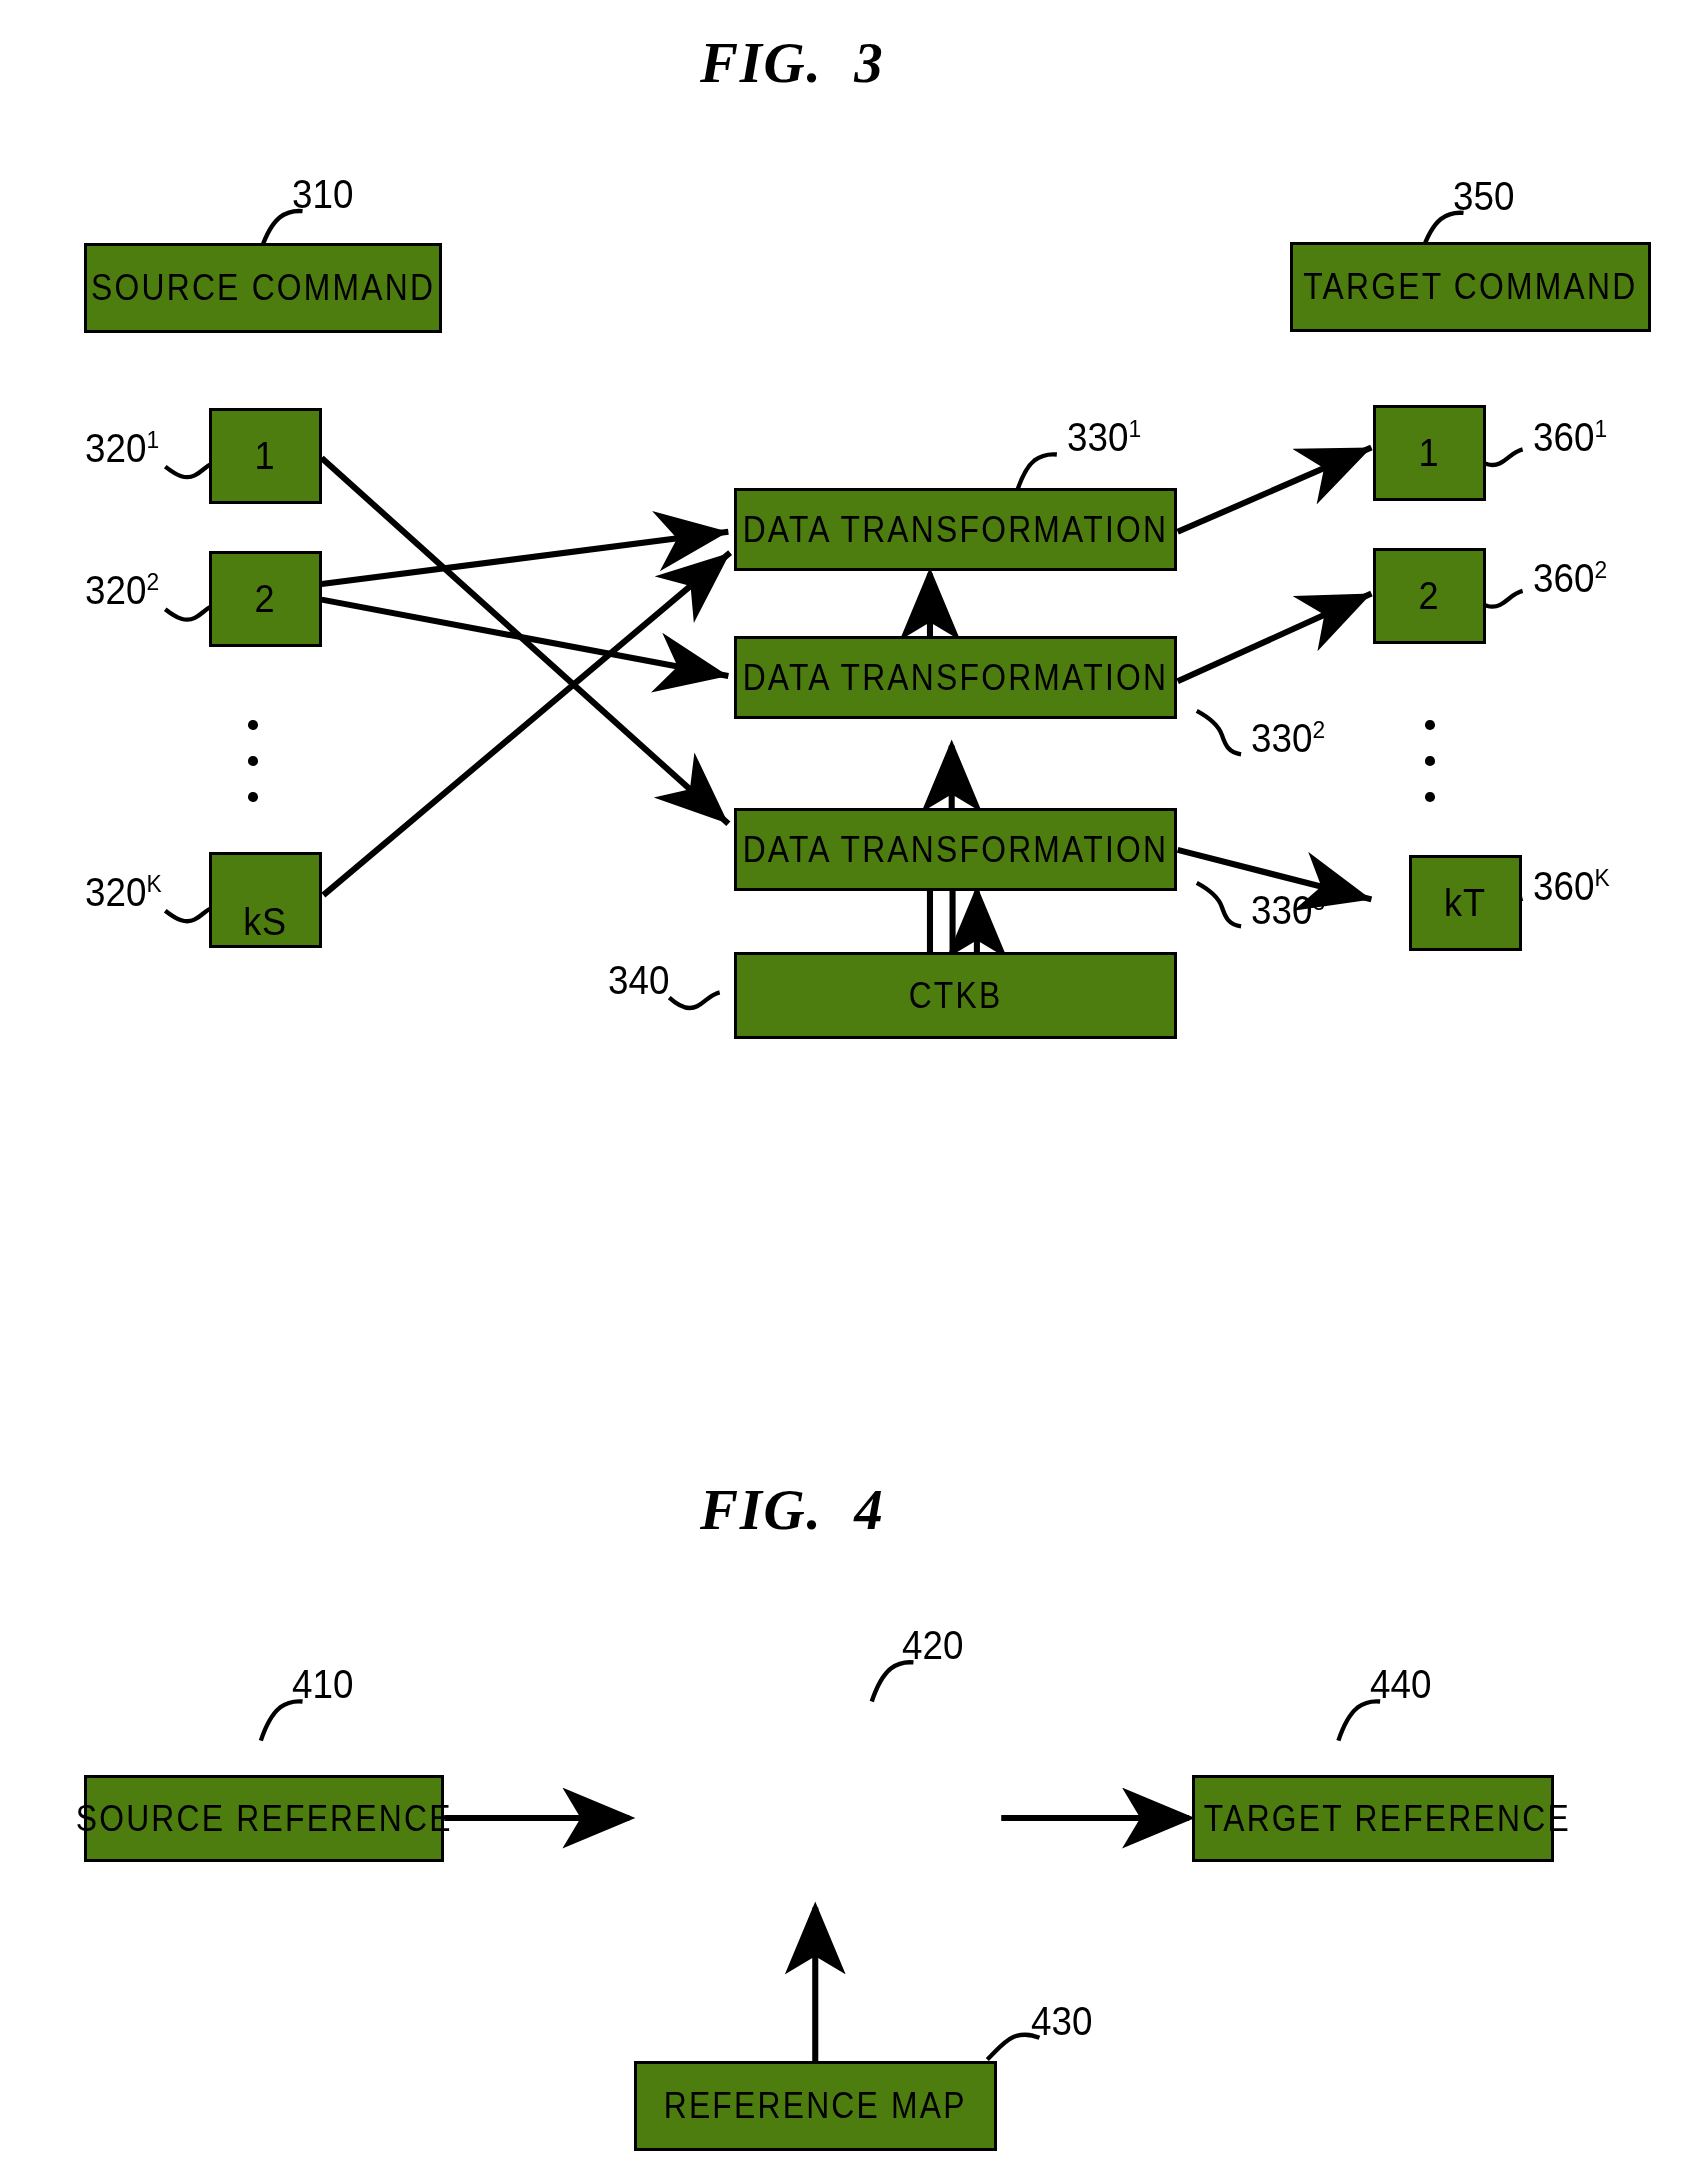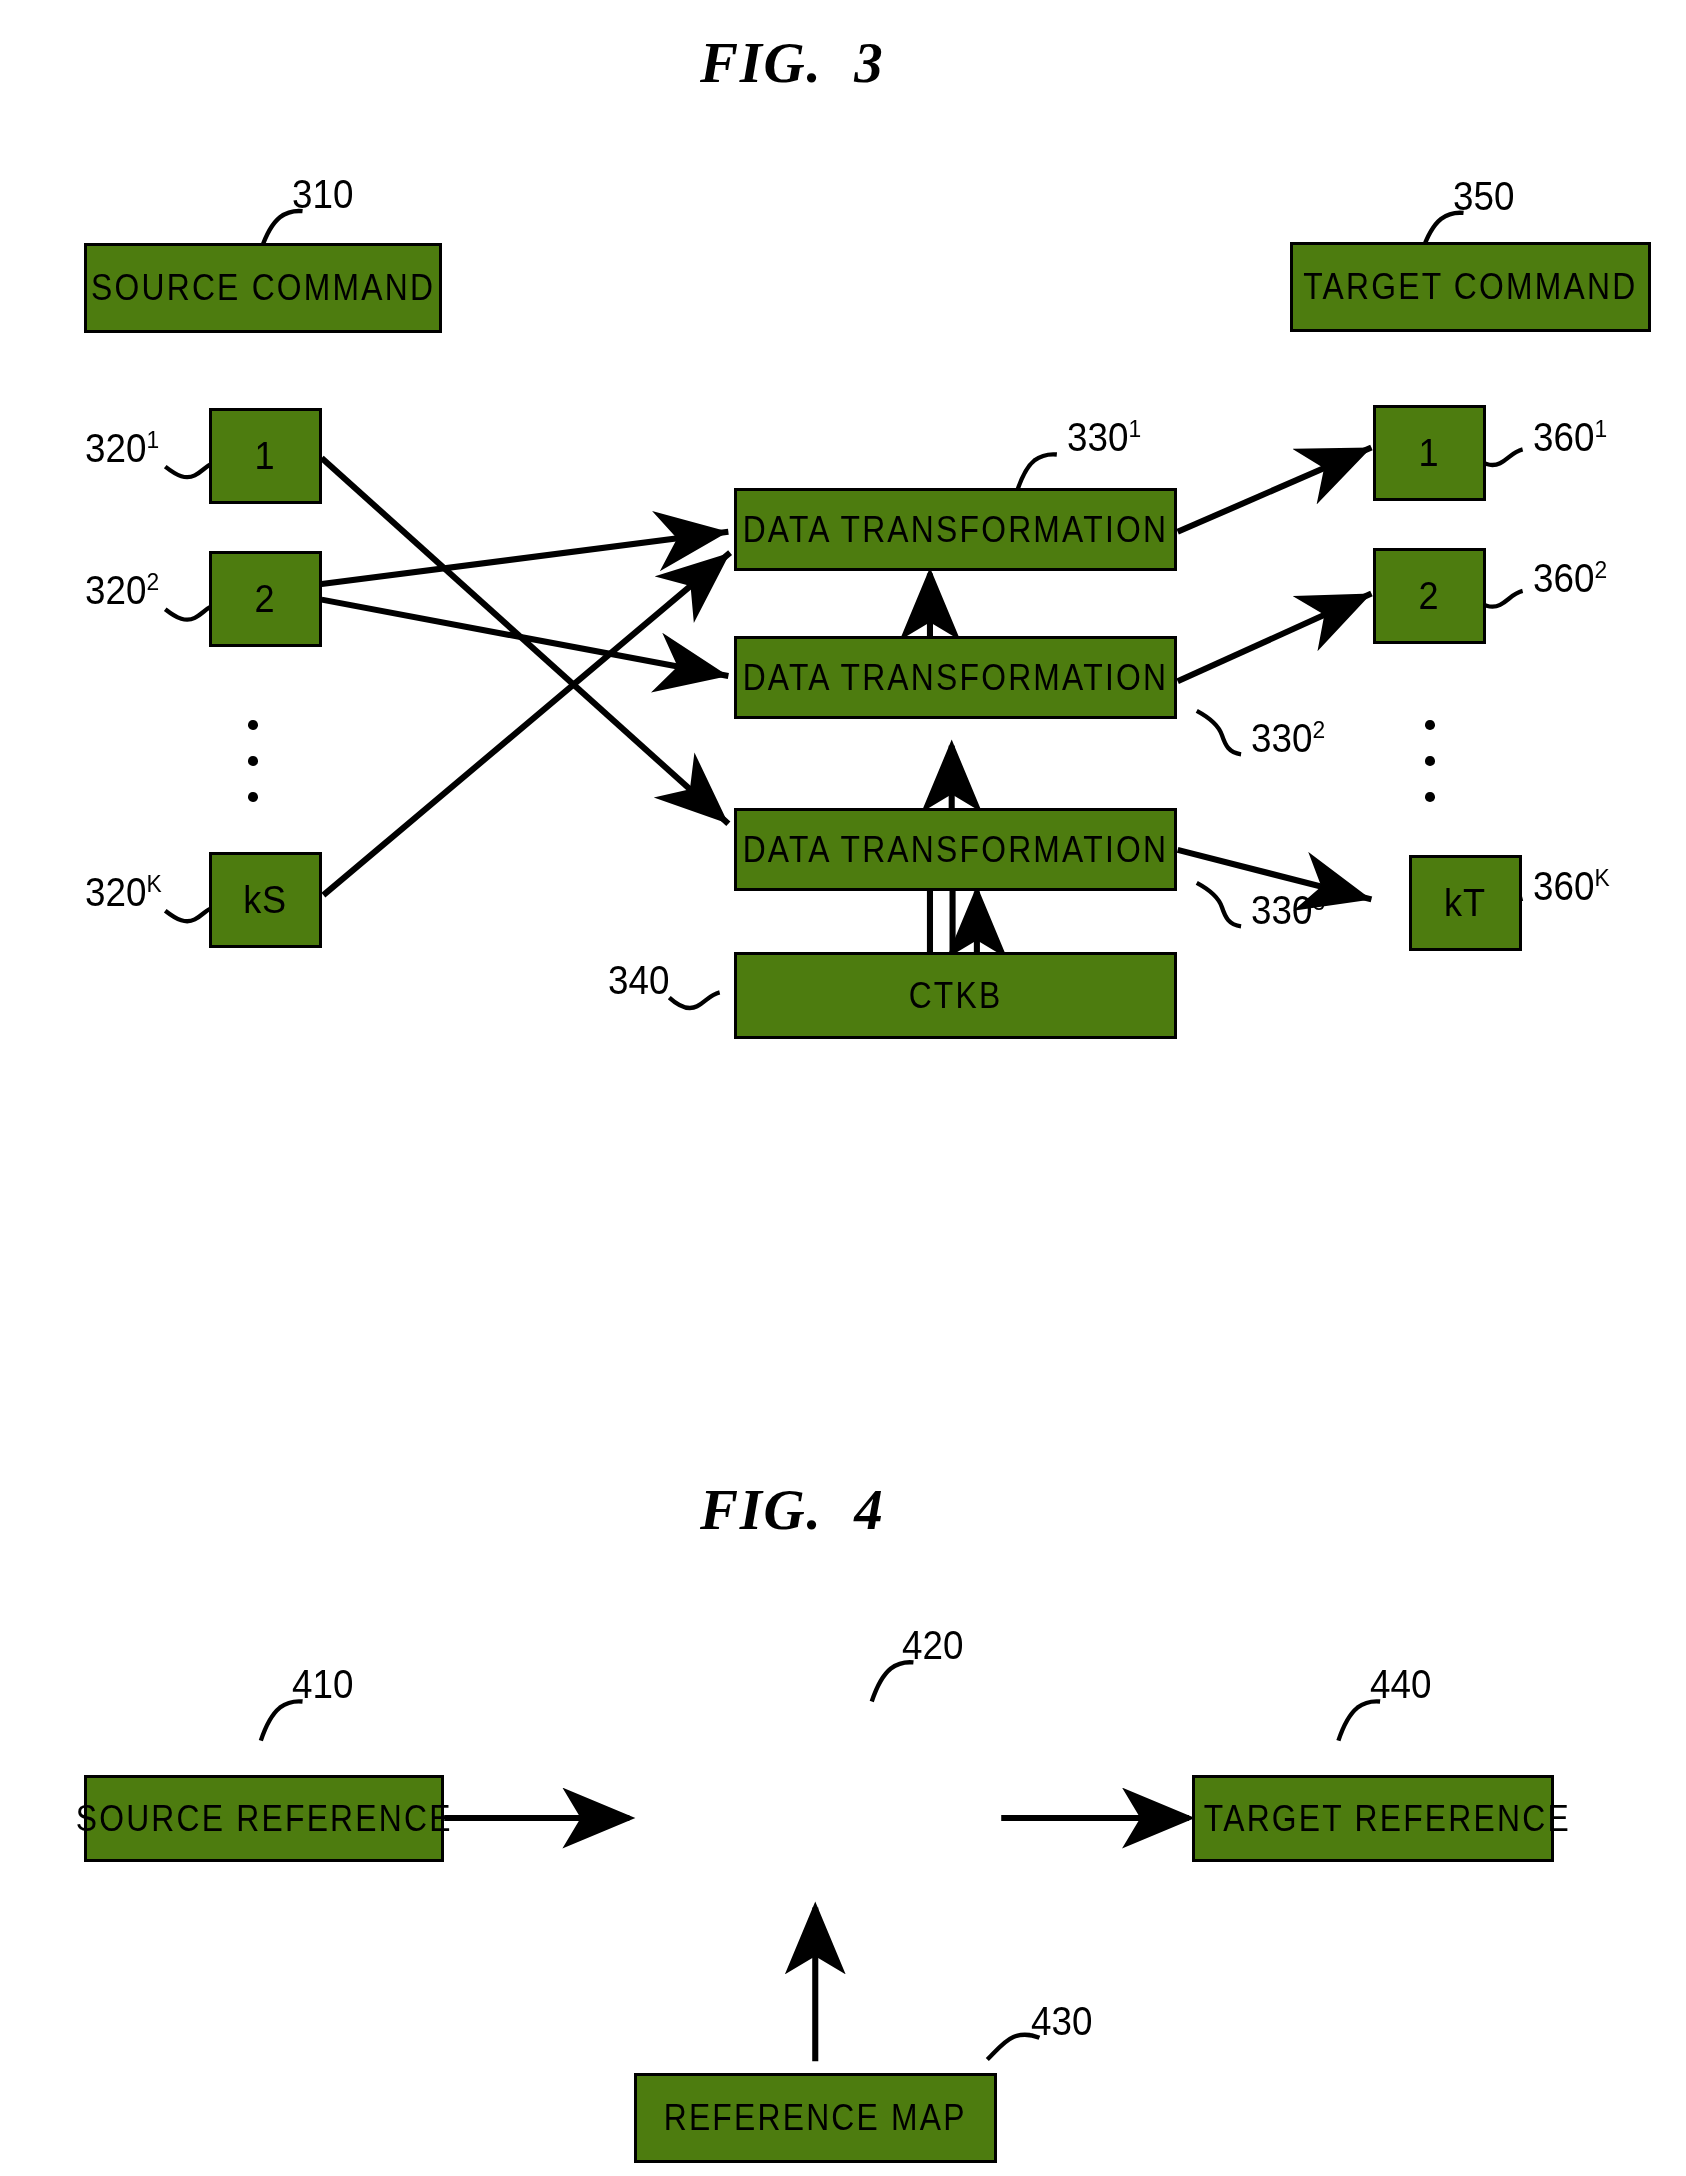--- a/index.html
+++ b/index.html
@@ -197,21 +197,21 @@
   <div class="box" style="left:1246px; top:242px; width:361px; height:90px;margin-left:44px;">
     <span class="box-label wide-label">TARGET COMMAND</span>
   </div>
 
   <div class="box" style="left:209px; top:408px; width:113px; height:96px;">
     <span class="box-label num-label">1</span>
   </div>
   <div class="box" style="left:209px; top:551px; width:113px; height:96px;">
     <span class="box-label num-label">2</span>
   </div>
-  <div class="box" style="left:209px; top:852px; width:113px; height:96px;">
+  <div class="box" style="left:209px; top:852px; width:113px; height:96px;align-items:flex-end;">
     <span class="box-label num-label">kS</span>
   </div>
 
   <div class="dots" style="left:247px; top:720px; width:12px; height:82px;">
     <span></span>
       <span></span>
       <span></span>
   </div>
 
   <div class="box" style="left:734px; top:488px; width:443px; height:83px;">
@@ -253,18 +253,18 @@
 
   <div class="box" style="left:84px; top:1775px; width:360px; height:87px;">
     <span class="box-label wide-label">SOURCE REFERENCE</span>
   </div>
 
 
   <div class="box" style="left:1192px; top:1775px; width:362px; height:87px;padding-left:28px;">
     <span class="box-label wide-label">TARGET REFERENCE</span>
   </div>
 
-  <div class="box" style="left:634px; top:2061px; width:363px; height:90px;margin-top:12px;">
+  <div class="box" style="left:634px; top:2061px; width:363px; height:90px;">
     <span class="box-label wide-label">REFERENCE MAP</span>
   </div>
 
 </div>
 
 
 </body></html>

